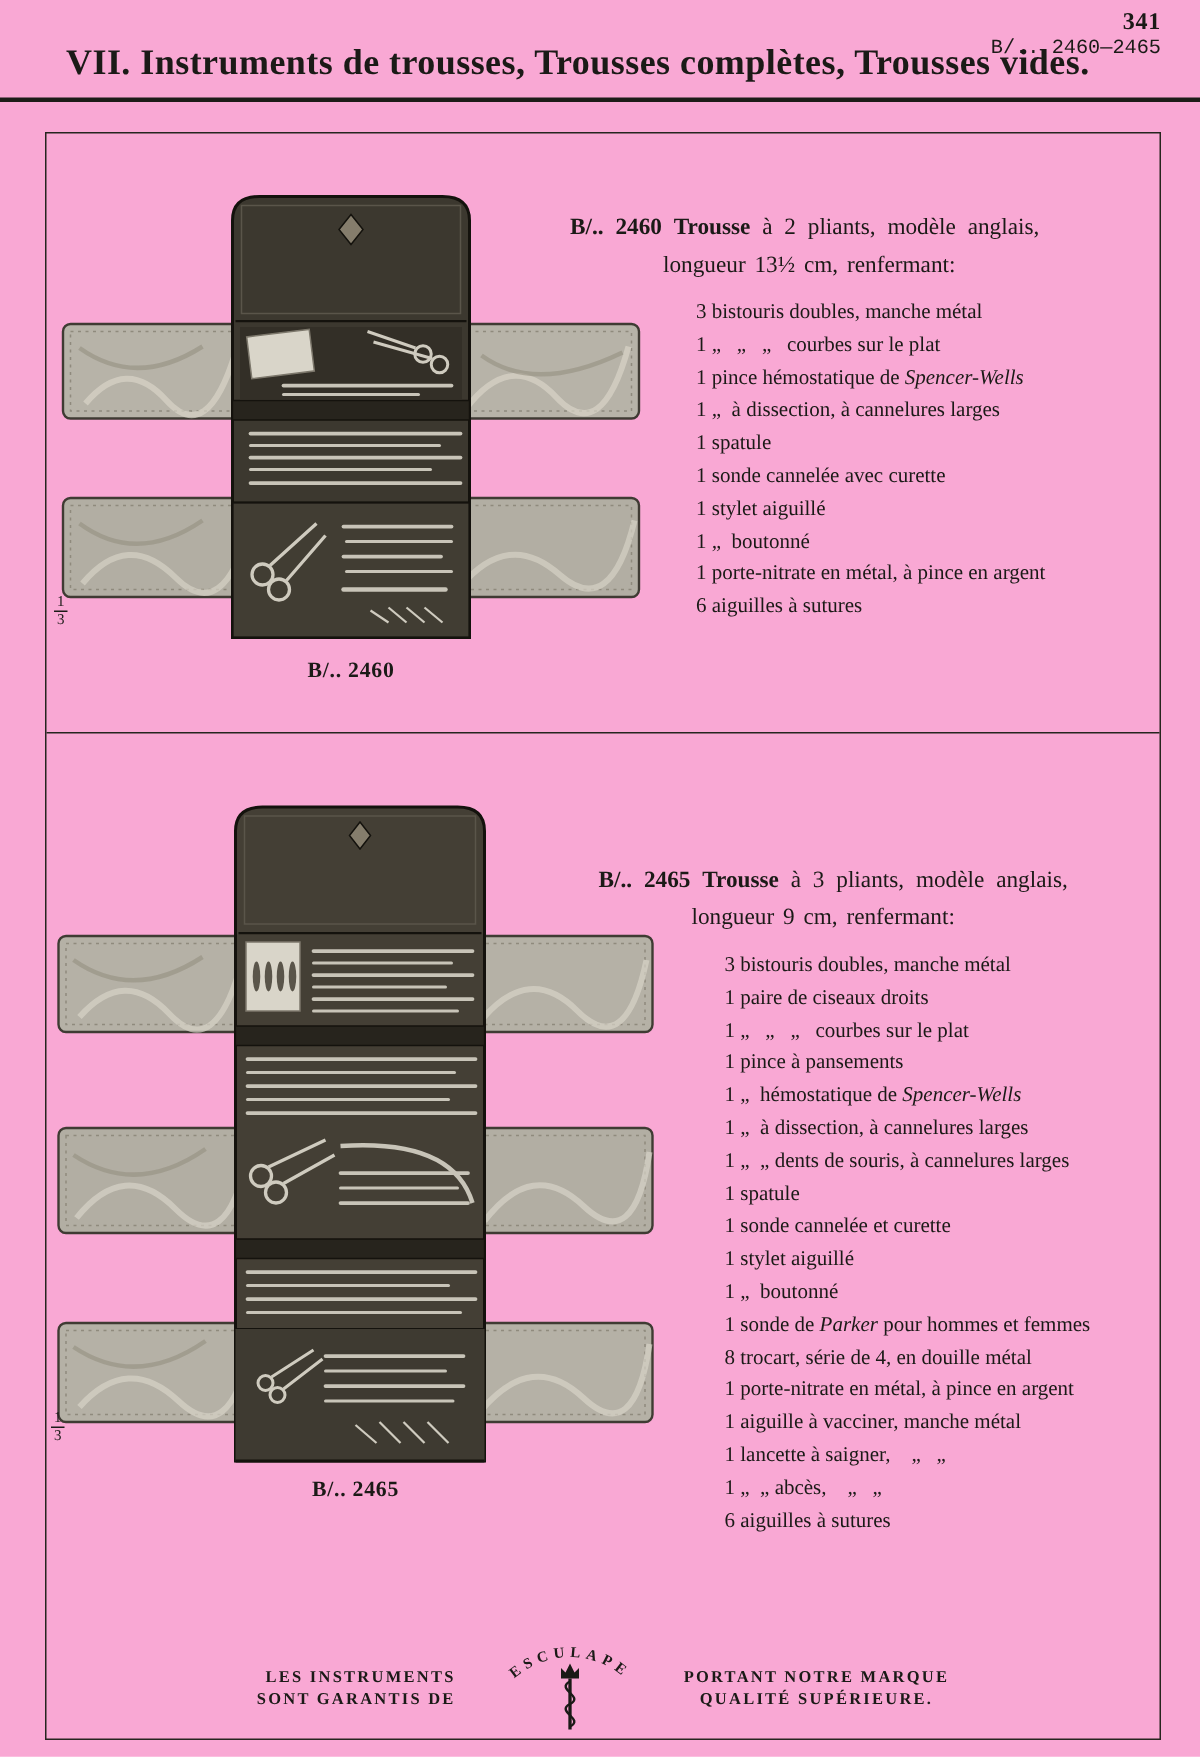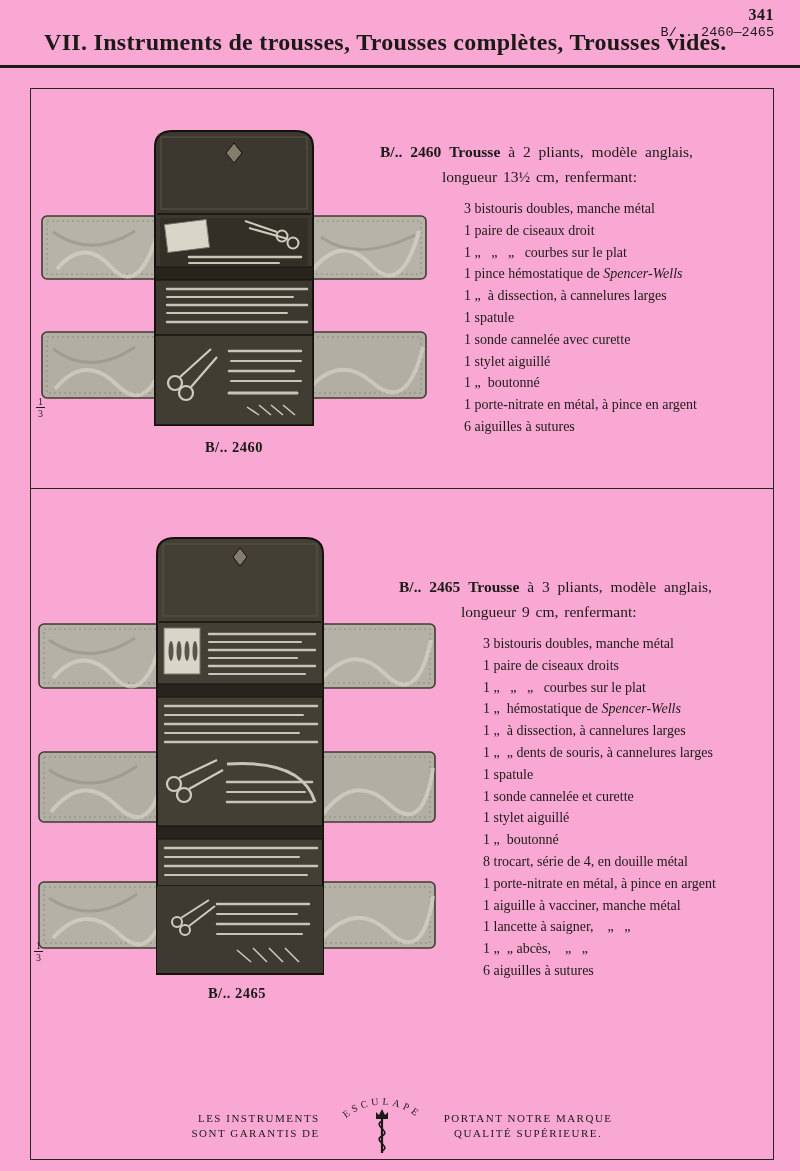--- a/index.html
+++ b/index.html
@@ -30,21 +30,21 @@
   
   .desc { position:absolute; width:372px; }
   .desc1 { left:349px; top:52px; }
   .desc2 { left:368px; top:487px; }
   .h-line1 { font-size:15.5px; word-spacing:4px; line-height:22px; }
   .h-line1 .b { font-weight:bold; }
   .h-line2 { font-size:15.5px; padding-left:62px; margin-top:3px; word-spacing:2px; line-height:22px; }
   .items { margin-top:10px; padding-left:84px; font-size:14px; line-height:21.8px; }
   .items .it { font-style:italic; }
   
-  .footer { position:absolute; left:0; top:986px; width:100%; display:flex; justify-content:center; align-items:flex-end; gap:7px; }
+  .footer { position:absolute; left:0; top:986px; width:100%; display:flex; justify-content:center; align-items:flex-end; gap:21px;font-weight:bold; }
   .f-text { font-size:11px; letter-spacing:1.5px; line-height:15px; padding-bottom:14px; }
   .f-left { text-align:right; }
   .f-right { text-align:center; }
 </style>
 </head>
 <body>
 
 <div class="page">
 
   <div class="pagenum">341</div>
@@ -125,21 +125,20 @@
 
     <div class="desc desc1">
       <div class="h-line1">
         <span class="b">B/.. 2460</span>
         <span class="b">Trousse</span>
         <span>à 2 pliants, modèle anglais,</span>
       </div>
       <div class="h-line2">longueur 13½ cm, renfermant:</div>
       <div class="items">
           <div class="item"><span>3 bistouris doubles, manche métal</span></div>
-          <div class="item"><span>1 paire de ciseaux droit</span></div>
           <div class="item"><span>1 „&nbsp;&nbsp;&nbsp;„&nbsp;&nbsp;&nbsp;„&nbsp;&nbsp;&nbsp;courbes sur le plat</span></div>
           <div class="item"><span>1 pince hémostatique de </span><span class="it">Spencer-Wells</span></div>
           <div class="item"><span>1 „&nbsp;&nbsp;à dissection, à cannelures larges</span></div>
           <div class="item"><span>1 spatule</span></div>
           <div class="item"><span>1 sonde cannelée avec curette</span></div>
           <div class="item"><span>1 stylet aiguillé</span></div>
           <div class="item"><span>1 „&nbsp;&nbsp;boutonné</span></div>
           <div class="item"><span>1 porte-nitrate en métal, à pince en argent</span></div>
           <div class="item"><span>6 aiguilles à sutures</span></div>
         </div>
@@ -243,27 +242,29 @@
       <div class="h-line1">
         <span class="b">B/.. 2465</span>
         <span class="b">Trousse</span>
         <span>à 3 pliants, modèle anglais,</span>
       </div>
       <div class="h-line2">longueur 9 cm, renfermant:</div>
       <div class="items">
           <div class="item"><span>3 bistouris doubles, manche métal</span></div>
           <div class="item"><span>1 paire de ciseaux droits</span></div>
           <div class="item"><span>1 „&nbsp;&nbsp;&nbsp;„&nbsp;&nbsp;&nbsp;„&nbsp;&nbsp;&nbsp;courbes sur le plat</span></div>
+          <div class="item"><span>1 pince à pansements</span></div>
           <div class="item"><span>1 „&nbsp;&nbsp;hémostatique de </span><span class="it">Spencer-Wells</span></div>
           <div class="item"><span>1 „&nbsp;&nbsp;à dissection, à cannelures larges</span></div>
           <div class="item"><span>1 „&nbsp;&nbsp;„ dents de souris, à cannelures larges</span></div>
           <div class="item"><span>1 spatule</span></div>
           <div class="item"><span>1 sonde cannelée et curette</span></div>
           <div class="item"><span>1 stylet aiguillé</span></div>
           <div class="item"><span>1 „&nbsp;&nbsp;boutonné</span></div>
+          <div class="item"><span>1 sonde de </span><span class="it">Parker</span><span> pour hommes et femmes</span></div>
           <div class="item"><span>8 trocart, série de 4, en douille métal</span></div>
           <div class="item"><span>1 porte-nitrate en métal, à pince en argent</span></div>
           <div class="item"><span>1 aiguille à vacciner, manche métal</span></div>
           <div class="item"><span>1 lancette à saigner, &nbsp;&nbsp;&nbsp;„&nbsp;&nbsp;&nbsp;„</span></div>
           <div class="item"><span>1 „&nbsp;&nbsp;„ abcès, &nbsp;&nbsp;&nbsp;„&nbsp;&nbsp;&nbsp;„</span></div>
           <div class="item"><span>6 aiguilles à sutures</span></div>
         </div>
     </div>
 
     <div class="footer">

